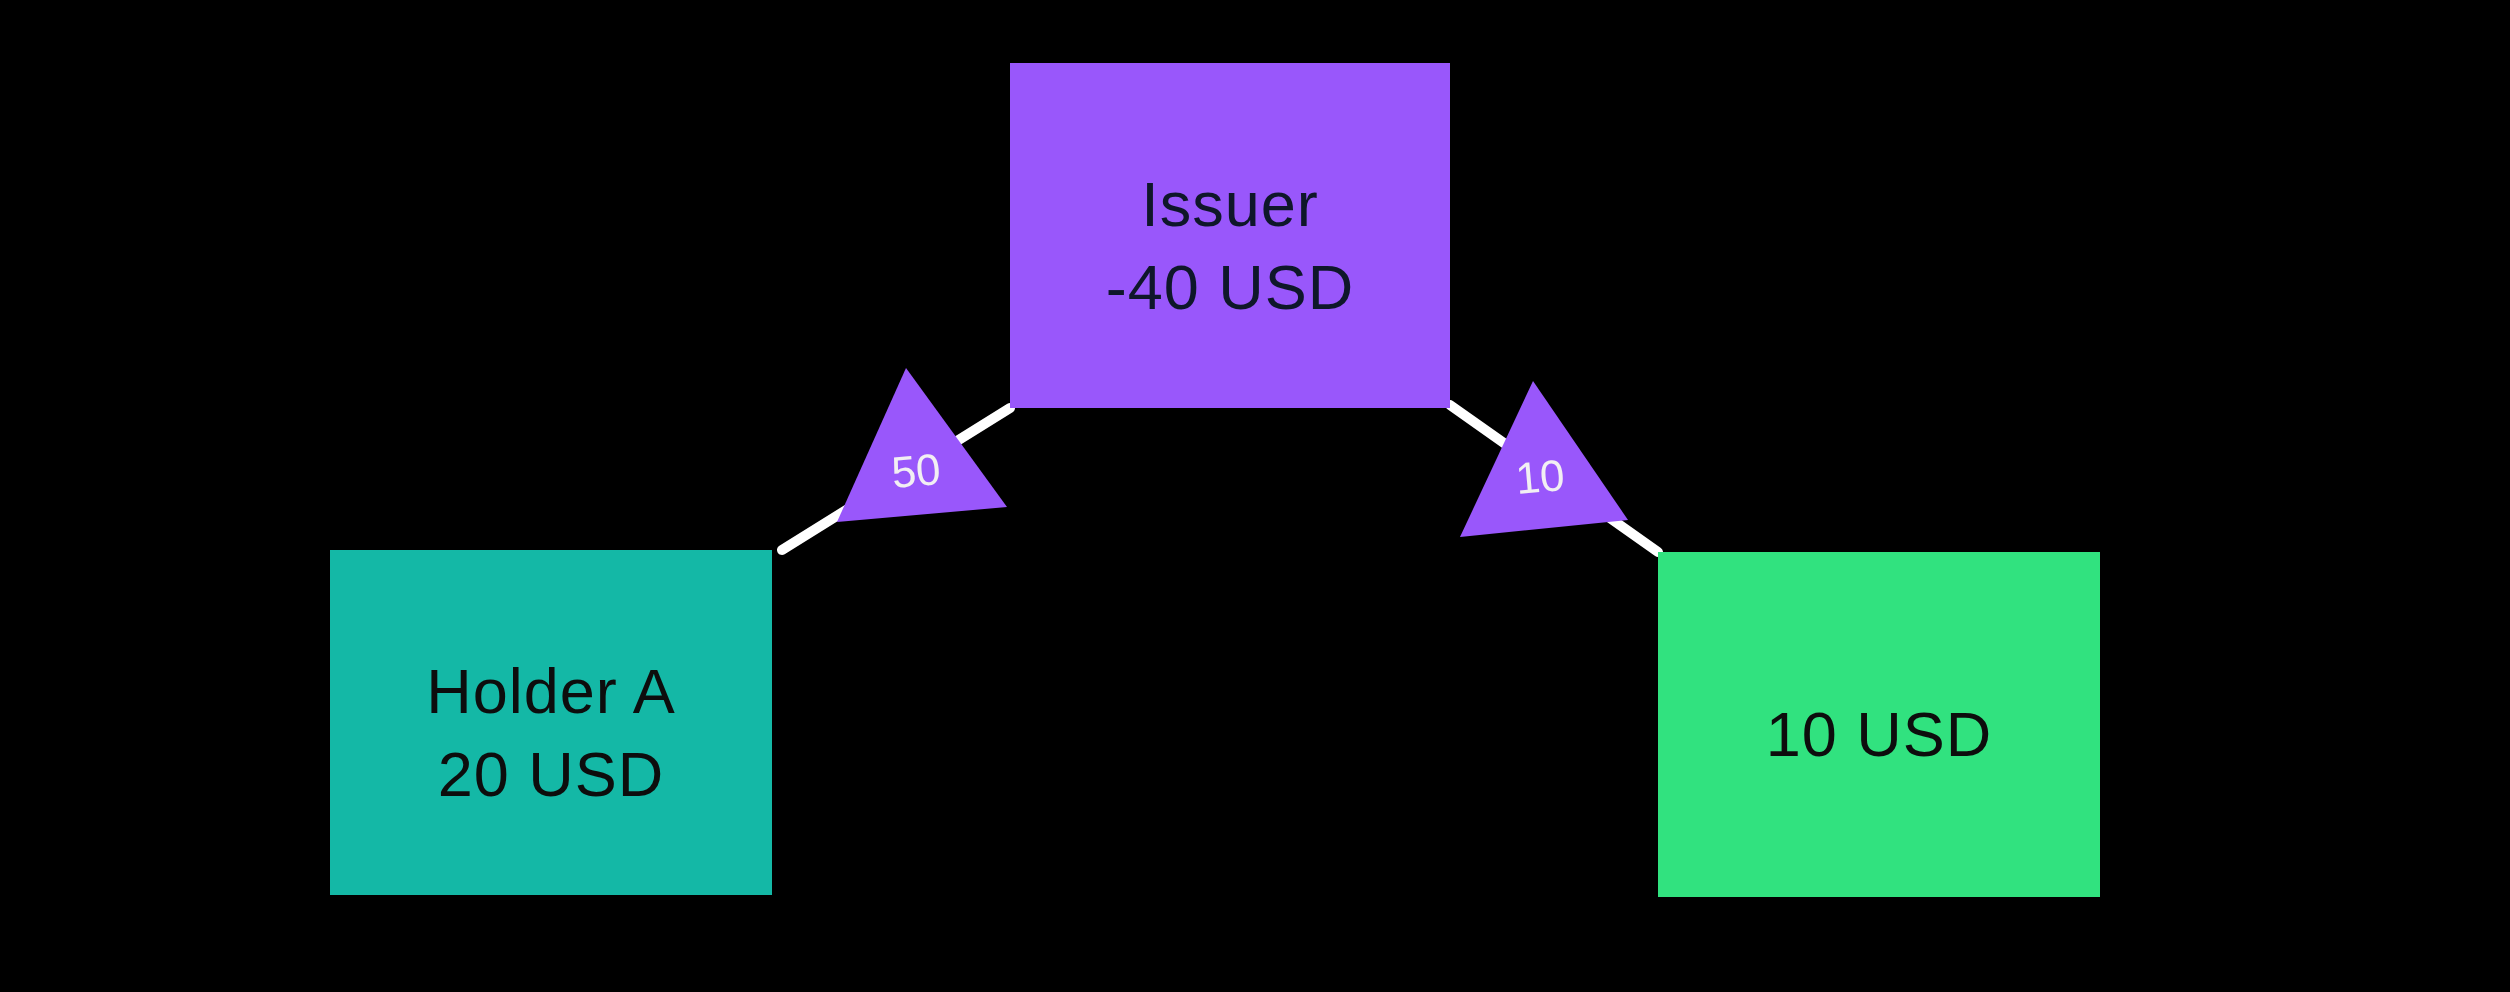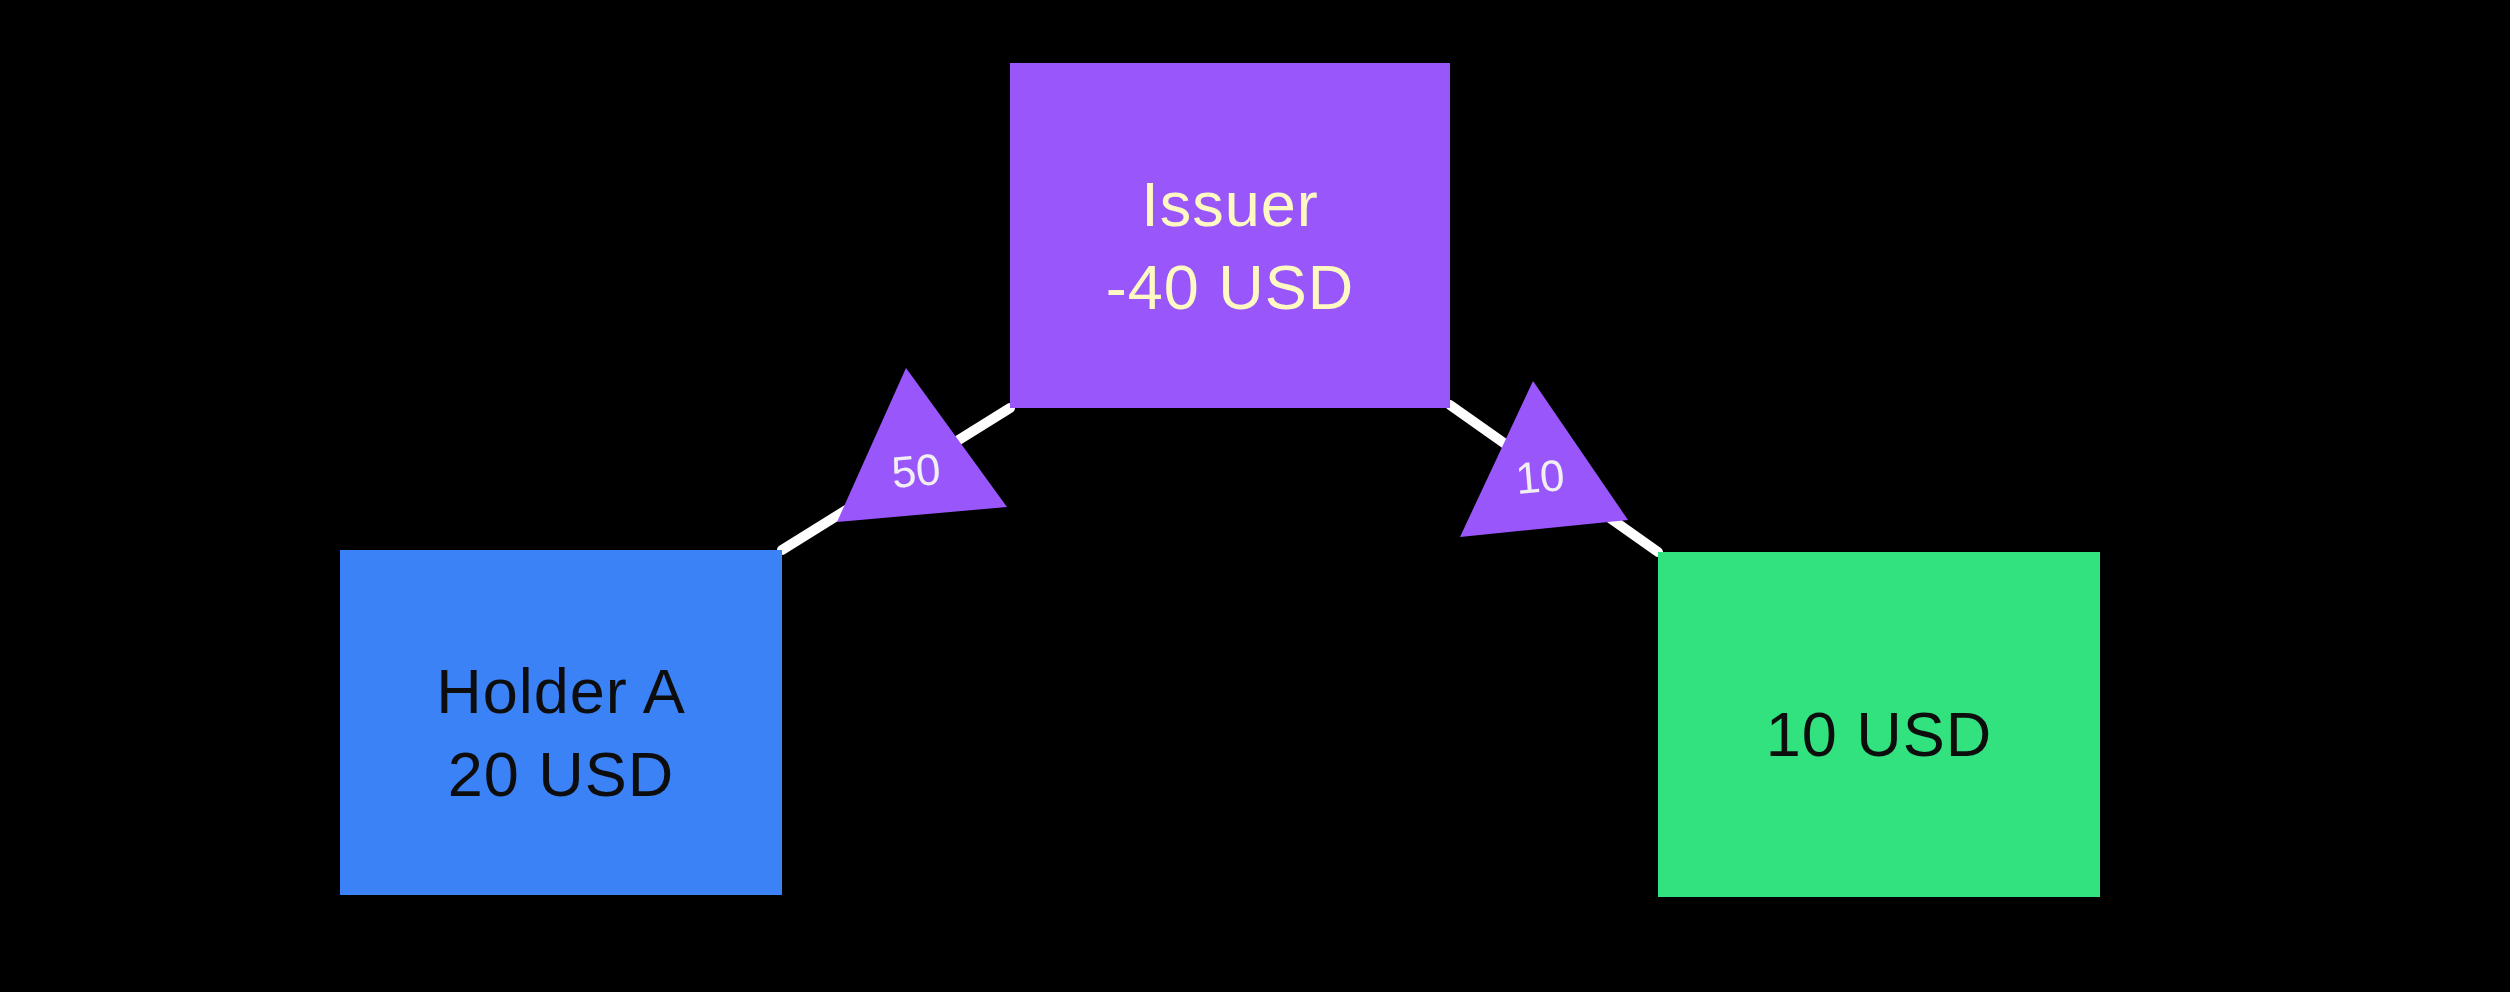--- a/index.html
+++ b/index.html
@@ -31,25 +31,25 @@
     text-align: center;
     box-sizing: border-box;
     padding-top: 20px;
     font-size: 63px;
     line-height: 83px;
     letter-spacing: 1px;
   }
   .node-line { white-space: nowrap; }
   #node-issuer {
     left: 1010px; top: 63px; width: 440px; height: 345px;
-    background: #9957FB; color: #fef9c3;
+    background: #9957FB; color: #0f172a;
   }
   #node-holder-a {
-    left: 340px; top: 550px; width: 442px; height: 345px;
-    background: #3b82f6; color: #0D0D0D;
+    left: 330px; top: 550px; width: 442px; height: 345px;
+    background: #14b8a6; color: #0D0D0D;
   }
   #node-holder-b {
     left: 1658px; top: 552px; width: 442px; height: 345px;
     background: #31E27F; color: #0D0D0D;
   }
   .edge-amount {
     position: absolute;
     color: #F2EFF3;
     font-size: 44px;
     line-height: 44px;

